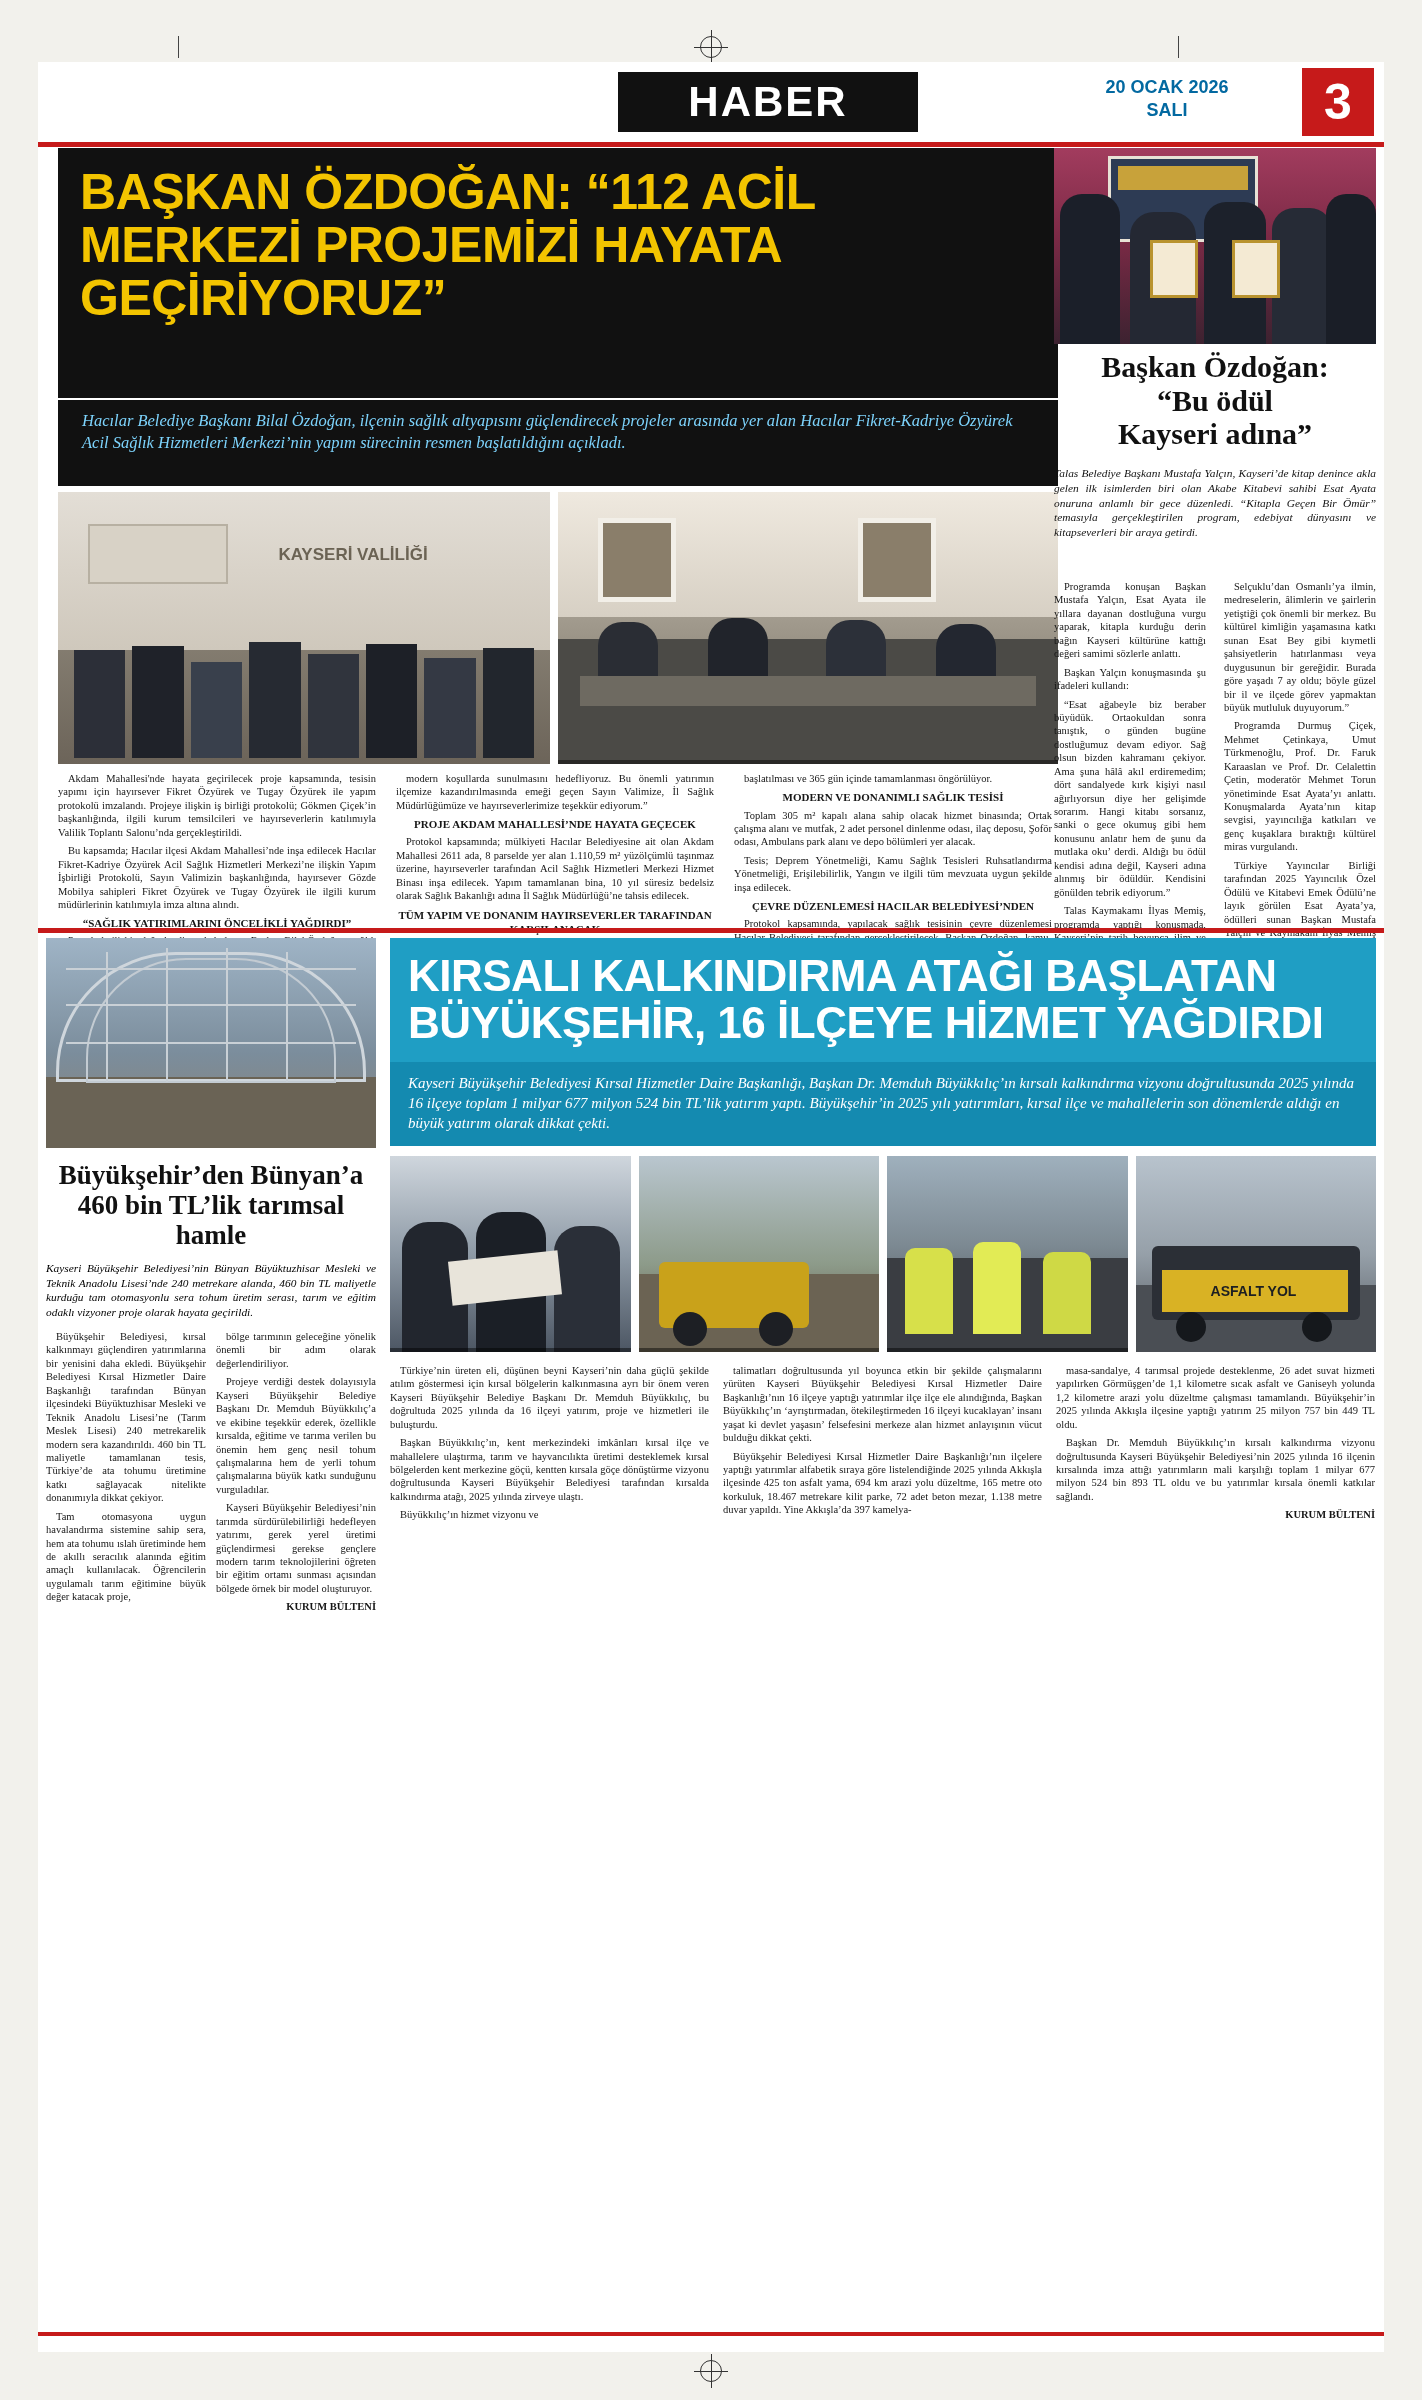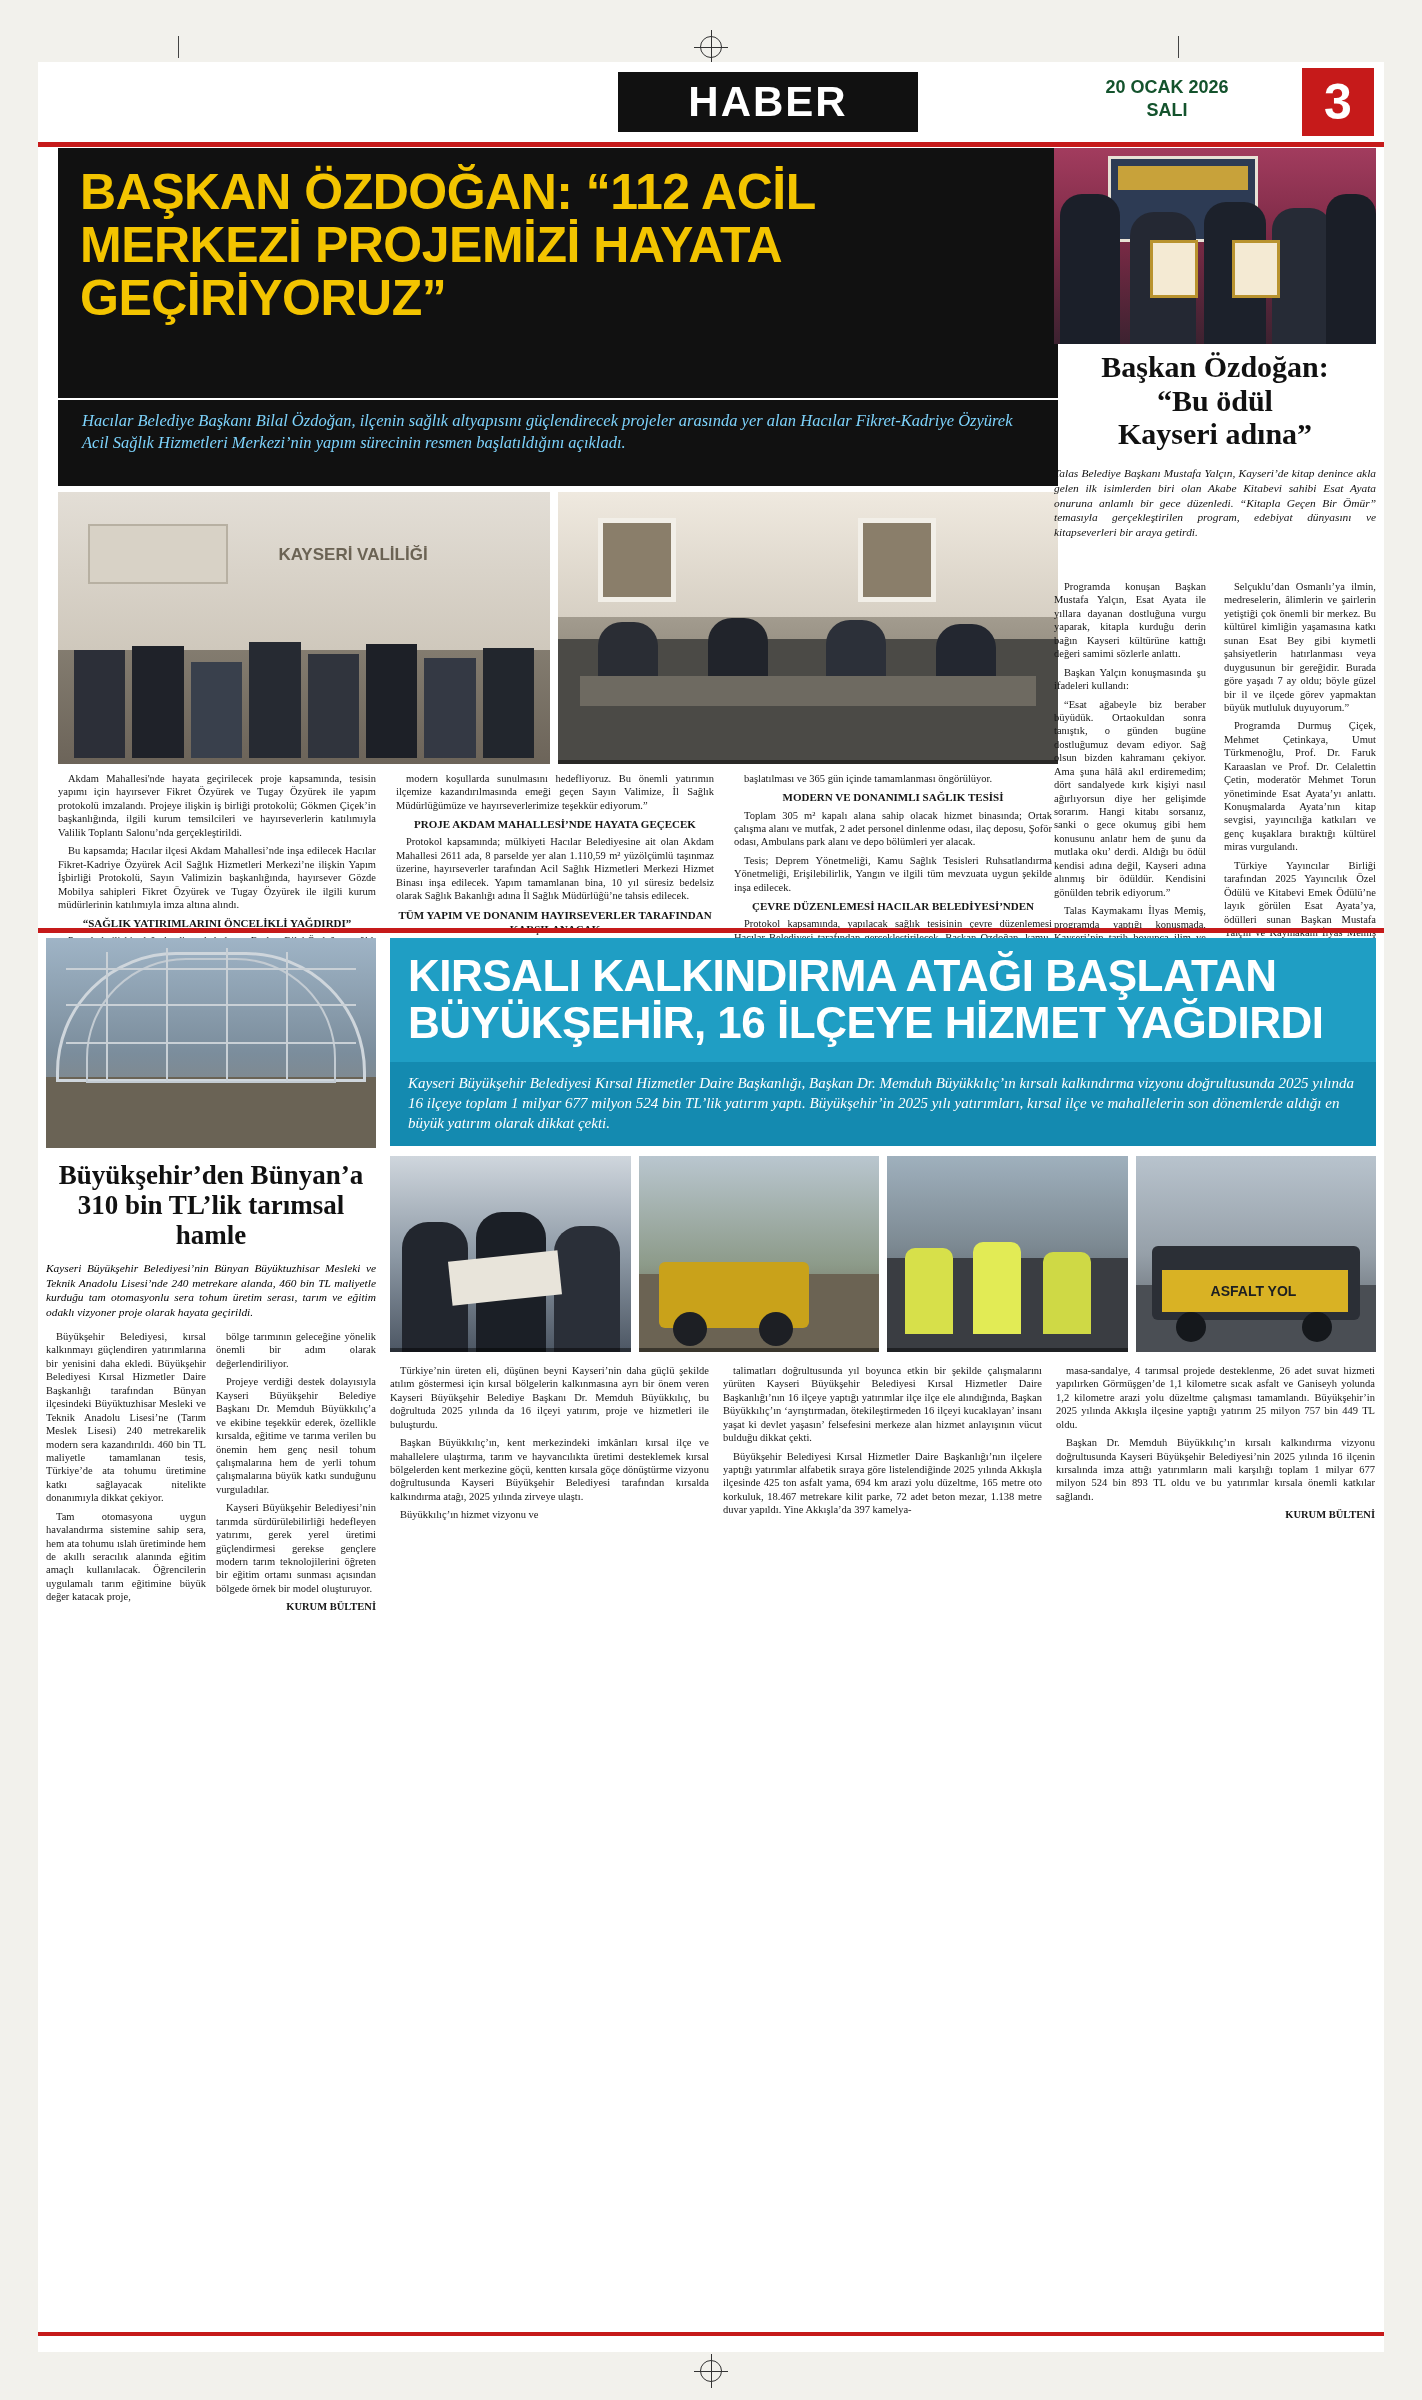--- a/index.html
+++ b/index.html
@@ -70,21 +70,21 @@
   .haber-plate {
     position: absolute; left: 580px; top: 10px; width: 300px; height: 60px;
     background: #111; color: #fff;
     display: flex; align-items: center; justify-content: center;
     font-family: "Liberation Sans", sans-serif; font-weight: bold;
     font-size: 42px; letter-spacing: 2px;
   }
   .date-block {
     position: absolute; right: 92px; top: 14px; width: 250px; text-align: center;
     font-family: "Liberation Sans", sans-serif; font-weight: bold;
-    color: #14532d; line-height: 1.25; font-size: 18px;
+    color: #0369a1; line-height: 1.25; font-size: 18px;
   }
   .page-num {
     position: absolute; right: 10px; top: 6px; width: 72px; height: 68px;
     background: #c61a1a; color: #fff;
     display: flex; align-items: center; justify-content: center;
     font-family: "Liberation Sans", sans-serif; font-weight: bold; font-size: 50px;
   }
   .rule-red { position: absolute; left: 0; width: 1346px; height: 5px; background: #c61a1a; }
 
   
@@ -298,21 +298,21 @@
           <div style="position:absolute;left:10px;top:14px;width:310px;height:130px;border:3px solid #cfd6dc;border-radius:120px 120px 0 0;"></div>
           <div style="position:absolute;left:40px;top:20px;width:250px;height:125px;border:2px solid #c3cbd2;border-radius:100px 100px 0 0;"></div>
           <div style="position:absolute;left:20px;top:30px;width:290px;height:2px;background:#c9d0d6;"></div>
           <div style="position:absolute;left:20px;top:66px;width:290px;height:2px;background:#c9d0d6;"></div>
           <div style="position:absolute;left:20px;top:104px;width:290px;height:2px;background:#c9d0d6;"></div>
           <div style="position:absolute;left:60px;top:14px;width:2px;height:130px;background:#c9d0d6;"></div>
           <div style="position:absolute;left:120px;top:10px;width:2px;height:134px;background:#c9d0d6;"></div>
           <div style="position:absolute;left:180px;top:10px;width:2px;height:134px;background:#c9d0d6;"></div>
           <div style="position:absolute;left:240px;top:14px;width:2px;height:130px;background:#c9d0d6;"></div>
         </div>
-        <div class="s3-head">Büyükşehir’den Bünyan’a 310 bin TL’lik tarımsal hamle</div>
+        <div class="s3-head">Büyükşehir’den Bünyan’a 460 bin TL’lik tarımsal hamle</div>
         <div class="s3-spot">Kayseri Büyükşehir Belediyesi’nin Bünyan Büyüktuzhisar Mesleki ve Teknik Anadolu Lisesi’nde 240 metrekare alanda, 460 bin TL maliyetle kurduğu tam otomasyonlu sera tohum üretim serası, tarım ve eğitim odaklı vizyoner proje olarak hayata geçirildi.</div>
         <div class="s3-cols">
           <div class="col" style="width:160px;">
             <p>Büyükşehir Belediyesi, kırsal kalkınmayı güçlendiren yatırımlarına bir yenisini daha ekledi. Büyükşehir Belediyesi Kırsal Hizmetler Daire Başkanlığı tarafından Bünyan ilçesindeki Büyüktuzhisar Mesleki ve Teknik Anadolu Lisesi’ne (Tarım Meslek Lisesi) 240 metrekarelik modern sera kazandırıldı. 460 bin TL maliyetle tamamlanan tesis, Türkiye’de ata tohumu üretimine katkı sağlayacak nitelikte donanımıyla dikkat çekiyor.</p>
             <p>Tam otomasyona uygun havalandırma sistemine sahip sera, hem ata tohumu ıslah üretiminde hem de akıllı seracılık alanında eğitim amaçlı kullanılacak. Öğrencilerin uygulamalı tarım eğitimine büyük değer katacak proje,</p>
           </div>
           <div class="col" style="width:160px;">
             <p>bölge tarımının geleceğine yönelik önemli bir adım olarak değerlendiriliyor.</p>
             <p>Projeye verdiği destek dolayısıyla Kayseri Büyükşehir Belediye Başkanı Dr. Memduh Büyükkılıç’a ve ekibine teşekkür ederek, özellikle kırsalda, eğitime ve tarıma verilen bu önemin hem genç nesil tohum çalışmalarına hem de yerli tohum çalışmalarına büyük katkı sunduğunu vurguladılar.</p>
             <p>Kayseri Büyükşehir Belediyesi’nin tarımda sürdürülebilirliği hedefleyen yatırımı, gerek yerel üretimi güçlendirmesi gerekse gençlere modern tarım teknolojilerini öğreten bir eğitim ortamı sunması açısından bölgede örnek bir model oluşturuyor.</p>

